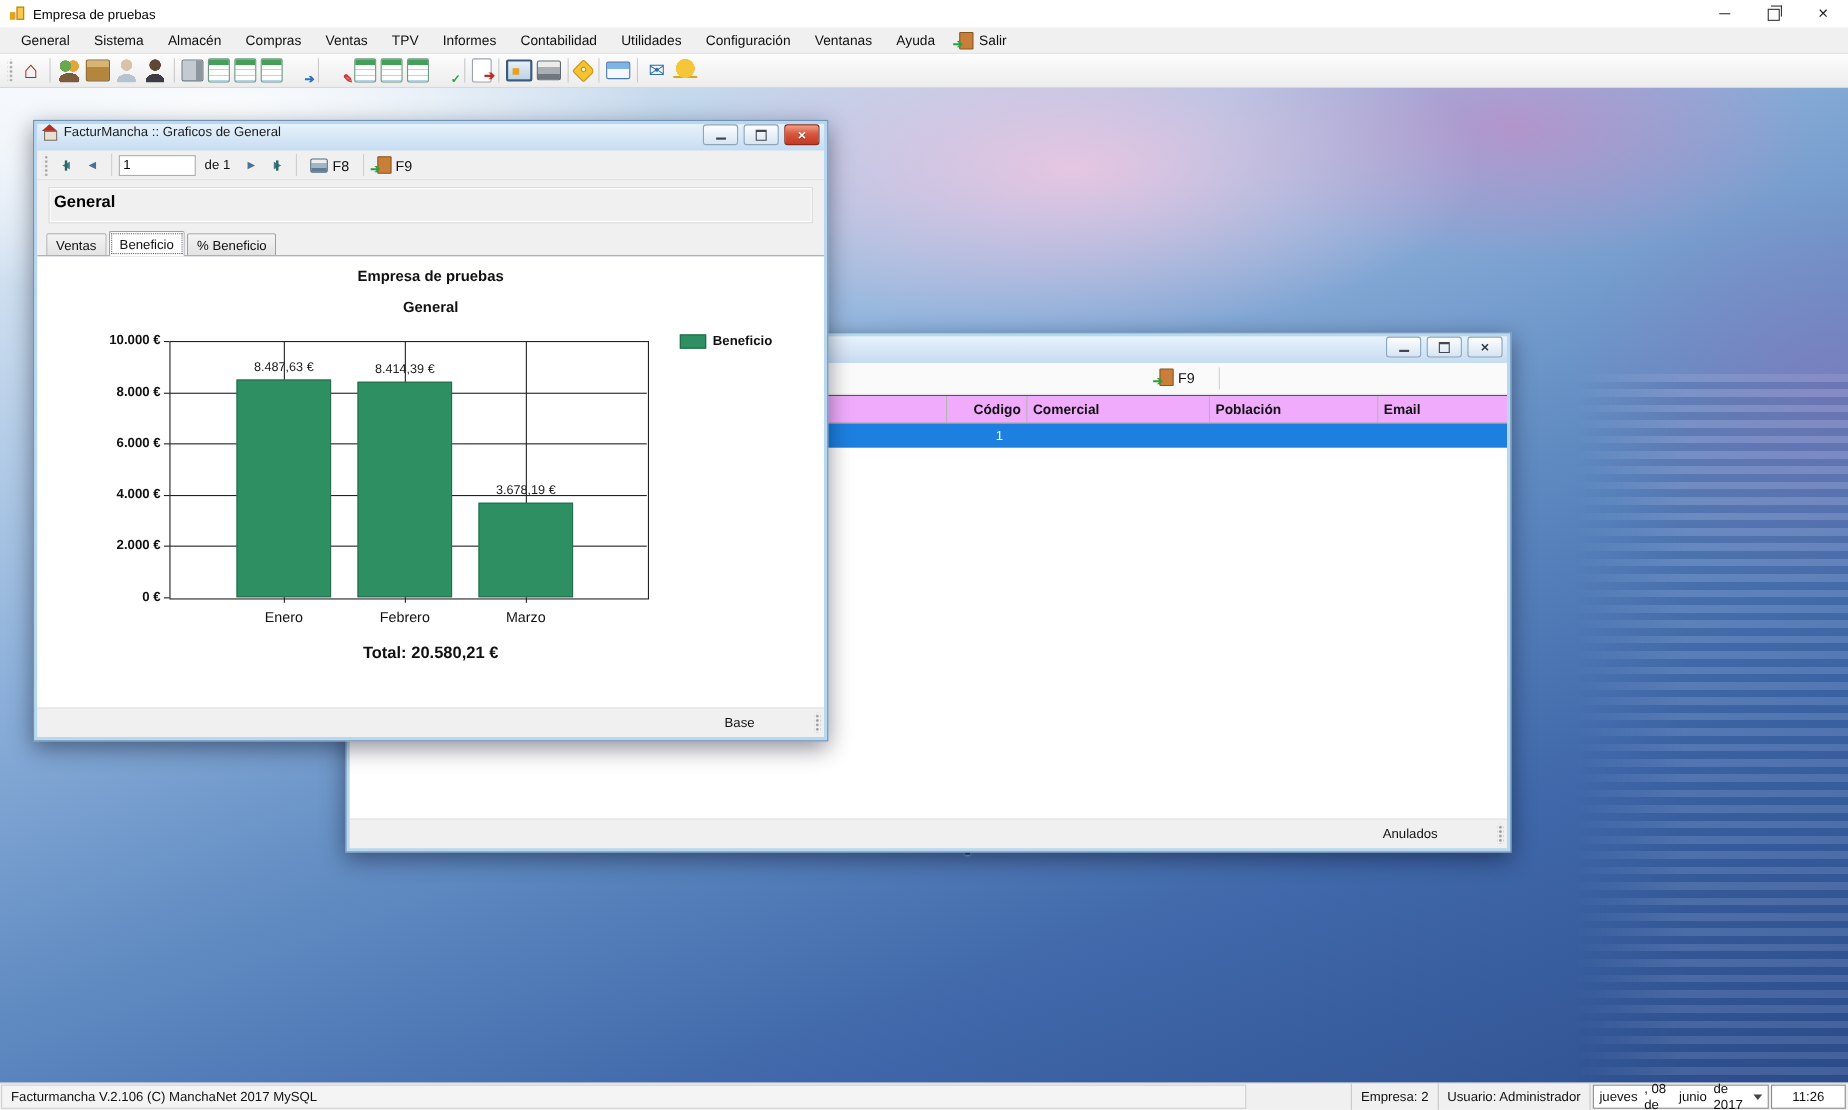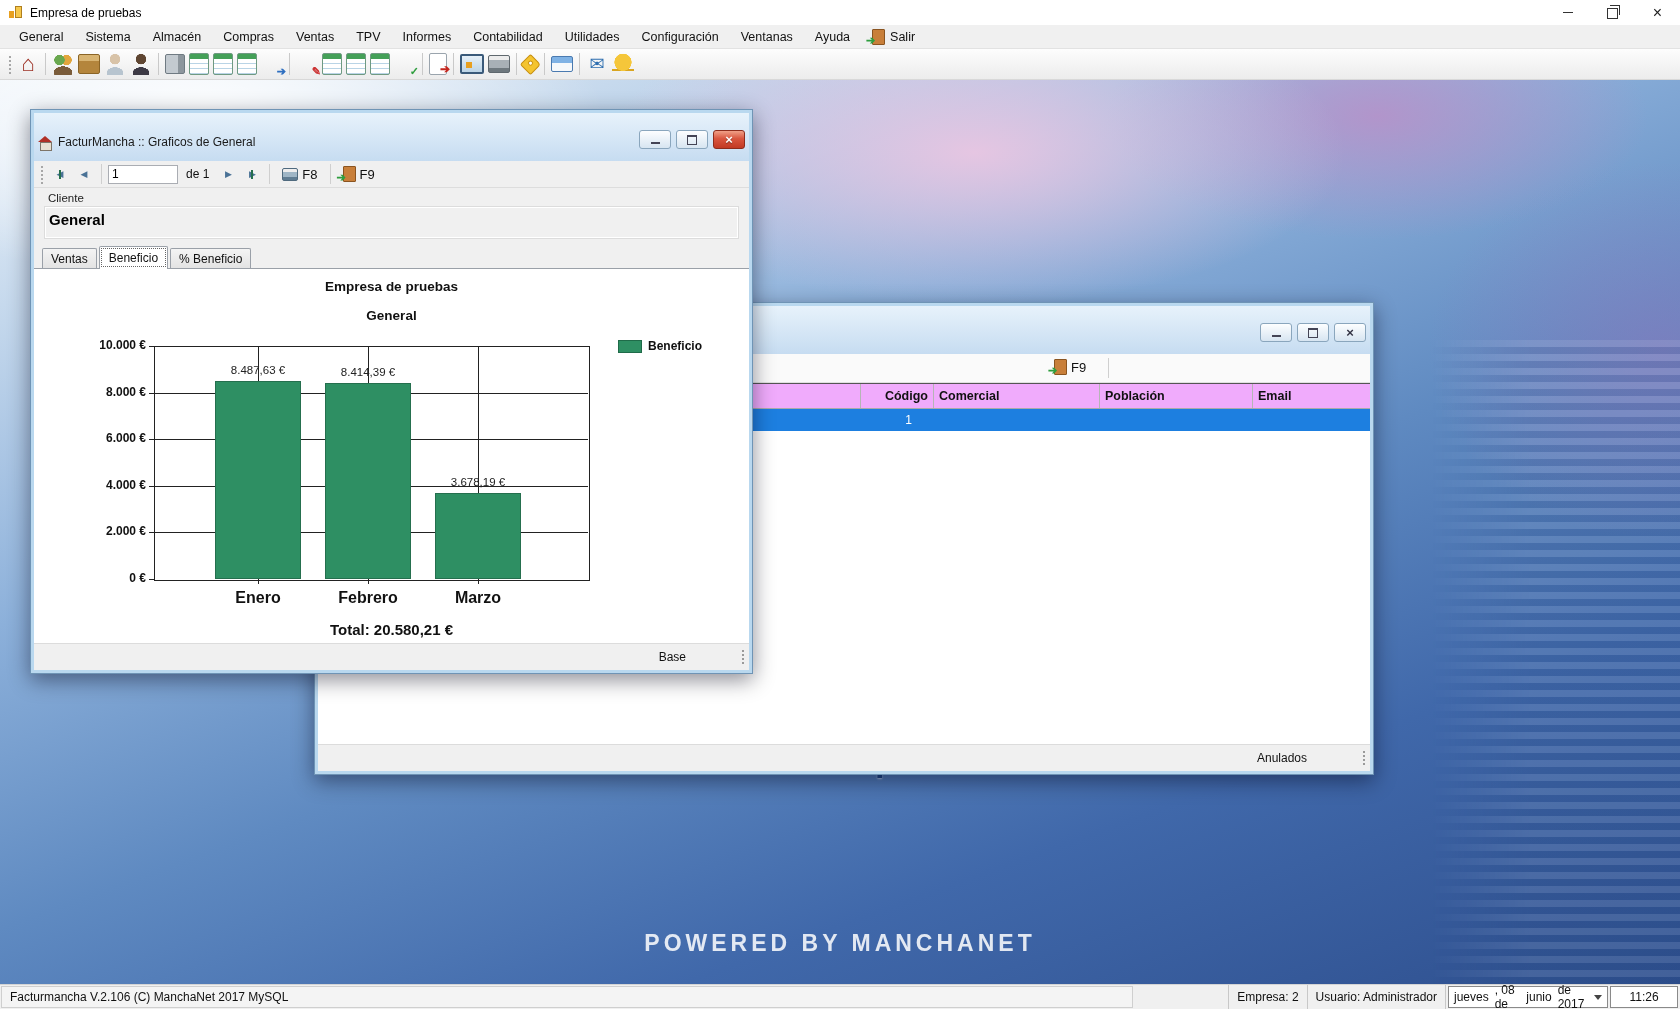--- a/index.html
+++ b/index.html
@@ -67,21 +67,21 @@
     color:#1d4585;text-shadow:0 1px 2px rgba(255,255,255,.5);}
   .powered{position:absolute;left:0;right:0;top:850px;text-align:center;color:rgba(255,255,255,.85);
     font-size:23px;font-weight:bold;letter-spacing:4px;}
   .powered2{position:absolute;left:0;right:0;top:878px;text-align:center;color:rgba(255,255,255,.8);
     font-size:19px;font-weight:bold;letter-spacing:3px;}
 
   
   .window{position:absolute;border:1px solid #6f94b5;background:#b9d8ef;padding:3px;
     box-shadow:0 6px 20px rgba(0,0,20,.45);}
   .win-inner{display:flex;flex-direction:column;height:100%;background:#f0f0f0;}
-  .win-titlebar{height:24px;display:flex;align-items:flex-end;padding:12px 4px;flex:none;
+  .win-titlebar{height:24px;display:flex;align-items:flex-start;padding:0 4px;flex:none;
     background:linear-gradient(#e7f2fb,#c6dcf1);}
   .win-titlebar .wt{font-size:12px;color:#1a1a1a;margin-left:5px;}
   .win-btn{width:30px;height:17px;border:1px solid #8aa6bd;border-radius:3px;margin-left:5px;
     background:linear-gradient(#fdfeff,#d7e5f1);display:flex;align-items:center;justify-content:center;flex:none;}
   .win-btn .g-min{width:9px;border-top:2px solid #445;margin-top:6px;}
   .win-btn .g-max{width:8px;height:7px;border:1px solid #445;border-top:2px solid #445;}
   .win-btn .g-x{font-size:13px;line-height:12px;color:#334;font-weight:bold;}
   .win-btn.close-red{background:linear-gradient(#f0a088,#d9563f 45%,#c23a24);border-color:#8d2c1c;}
   .win-btn.close-red .g-x{color:#fff;text-shadow:0 1px 1px rgba(0,0,0,.4);}
   .house-ico{width:15px;height:13px;position:relative;flex:none;}
@@ -111,21 +111,21 @@
   .legend-swatch{width:22px;height:11px;background:#2e8f63;border:1px solid #1f6b49;}
   .legend-label{font-size:12px;font-weight:bold;}
   .chart-total{position:absolute;left:0;right:0;top:352px;text-align:center;font-size:15px;font-weight:bold;}
   #chart-canvas{position:absolute;inset:0;}
   .plot-border{position:absolute;border:1px solid #222;}
   .gridline-h{position:absolute;height:1px;background:#222;}
   .gridline-v{position:absolute;width:1px;background:#222;}
   .tickmark-y{position:absolute;height:1px;background:#222;}
   .tickmark-x{position:absolute;width:1px;background:#222;}
   .ytick-label{position:absolute;text-align:right;font-size:12px;font-weight:bold;}
-  .xtick-label{position:absolute;text-align:center;font-size:16px;font-weight:bold;}
+  .xtick-label{position:absolute;text-align:center;font-size:13px;font-weight:normal;}
   .bar{position:absolute;background:#2e8f63;border:1px solid #2774512;border:1px solid #256f4e;box-sizing:border-box;}
   .bar-label{position:absolute;text-align:center;font-size:11.5px;color:#222;}
   .win-status{height:26px;background:#f0f0f0;border-top:1px solid #dcdcdc;display:flex;align-items:center;justify-content:flex-end;flex:none;gap:40px;}
   .win-status .st-text{font-size:12px;margin-right:14px;}
   .grip-dots{width:6px;height:18px;margin-right:3px;background-image:radial-gradient(#9a9a9a 1px,transparent 1.3px);background-size:4px 4px;background-position:1px 1px;}
 
   
   .cl-toolbar{height:28px;background:#fafafa;border-bottom:1px solid #e0e0e0;position:relative;flex:none;}
   .cl-f9{position:absolute;left:730px;top:3px;}
   .cl-sep{position:absolute;left:790px;top:4px;width:1px;height:20px;background:#cfcfcf;}
@@ -242,21 +242,20 @@
       <span class="tbi tb-mail"></span>
       <span class="tbi tb-bell"></span>
       <span class="tbi tb-door"></span>
     </div>
 
   <div class="workspace">
     <div class="bg-light"></div>
     <div class="bg-pink"></div>
     <div class="bg-coins"></div>
     <div class="watermark">ManchEmpresa</div>
-    <div class="powered">POWERED BY MANCHANET</div>
 
     <div class="window" style="left:314px;top:222px;width:1052px;height:465px;z-index:2;">
       <div class="win-inner">
         <div class="win-titlebar">
           <span class="tb-spacer"></span>
           <div class="win-btn">
               <span class="g-min"></span>
             </div>
           <div class="win-btn">
               <span class="g-max"></span>
@@ -323,21 +322,20 @@
             <span>F8</span>
           </div>
           <span class="nav-sep"></span>
           <div class="fn-btn">
             <span class="door-ico"></span>
             <span>F9</span>
           </div>
         </div>
 
         <div class="groupbox-wrap">
-          <div class="gb-label">Cliente</div>
           <div class="groupbox">
             <span class="gb-value">General</span>
           </div>
         </div>
 
         <div class="tabstrip" id="tabstrip">
             <div class="tab">Ventas</div>
             <div class="tab active">Beneficio</div>
             <div class="tab">% Beneficio</div>
           </div>

